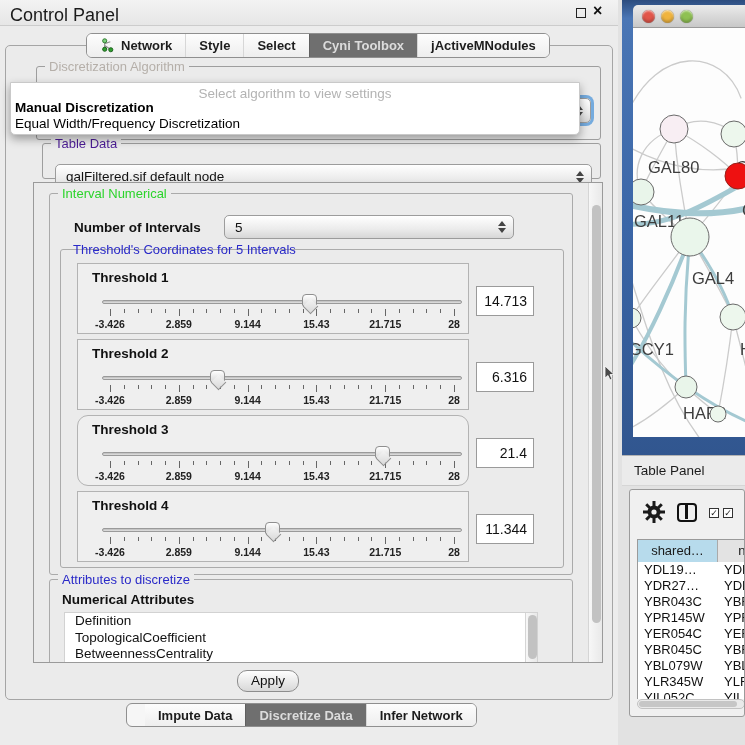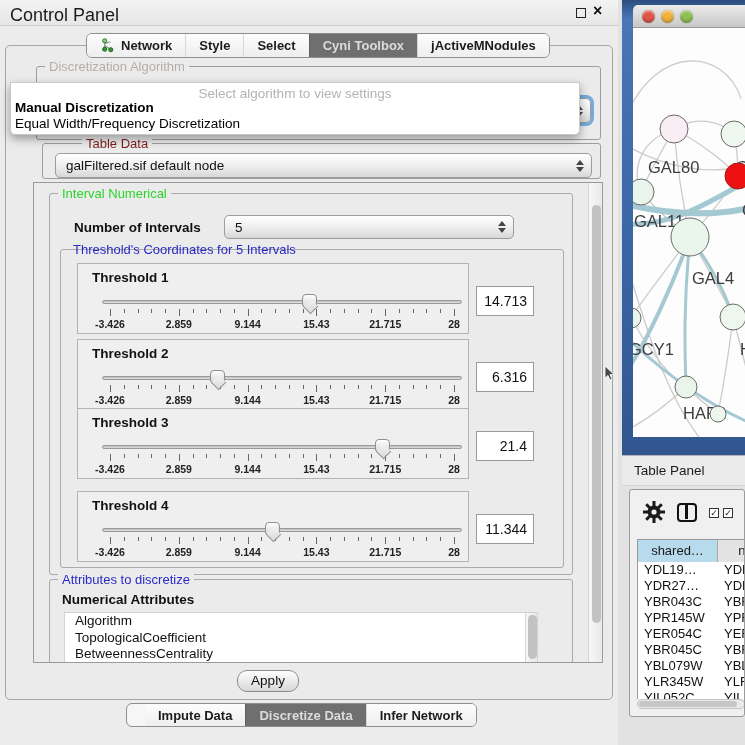--- a/index.html
+++ b/index.html
@@ -172,22 +172,22 @@
 
   <div id="algo-popup" class="abs">
     <div class="prompt">Select algorithm to view settings</div>
     <div id="algo-options">
         <div class="opt b">Manual Discretization</div>
         <div class="opt">Equal Width/Frequency Discretization</div>
       </div>
   </div>
 
   <div class="grp" style="left:42px; top:143px; width:559px; height:36px;">
-    <span class="gtitle" style="color:#7f1d1d;margin-left:31px;">Table Data</span>
-    <div class="combo" style="left:12px; top:9px; width:537px; height:25px;">
+    <span class="gtitle" style="color:#4c1d95;">Table Data</span>
+    <div class="combo" style="left:12px; top:20px; width:537px; height:25px;">
       <span>galFiltered.sif default node</span>
       <span class="arrows">
           <i class="up"></i>
           <i class="down"></i>
         </span>
     </div>
   </div>
 
   <div id="scrollpane" class="abs">
 
@@ -283,21 +283,21 @@
     <div class="ticklabels">
                 <span style="left: 0%;">-3.426</span>
                 <span style="left: 20%;">2.859</span>
                 <span style="left: 40%;">9.144</span>
                 <span style="left: 60%;">15.43</span>
                 <span style="left: 80%;">21.715</span>
                 <span style="left: 100%;">28</span>
               </div>
     <div class="vbox">6.316</div>
   </div>
-            <div class="tpanel" style="top: 158px;">
+            <div class="tpanel" style="top: 165px; border-radius: 11px;">
     <div class="tlabel">Threshold 3</div>
     <div class="track">
       <div class="thumb" style="left: 272.254px;"></div>
     </div>
     <div class="ticks">
                 <i class="major" style="left: 0%;"></i>
                 <i class="minor" style="left: 4%;"></i>
                 <i class="minor" style="left: 8%;"></i>
                 <i class="minor" style="left: 12%;"></i>
                 <i class="minor" style="left: 16%;"></i>
@@ -378,21 +378,21 @@
   </div>
           </div>
       </div>
     </div>
 
     <div class="grp" style="left:15px; top:396px; width:524px; height:95px; border-color:#aaaaaa;">
       <span class="gtitle blue">Attributes to discretize</span>
       <span style="position:absolute; left:12px; top:12px; font-size:13.5px; font-weight:bold; color:#111;">Numerical Attributes</span>
       <div id="attr-list">
         <div id="attr-items">
-            <div class="li">Algorithm</div>
+            <div class="li">Definition</div>
             <div class="li">TopologicalCoefficient</div>
             <div class="li">BetweennessCentrality</div>
           </div>
         <div class="vscroll" style="right:0; top:0; width:12px; height:52px;">
           <div class="vthumb" style="top:2px; height:44px;"></div>
         </div>
       </div>
     </div>
 
     <div class="vscroll" style="right:0; top:0; width:14px; height:479px;">

